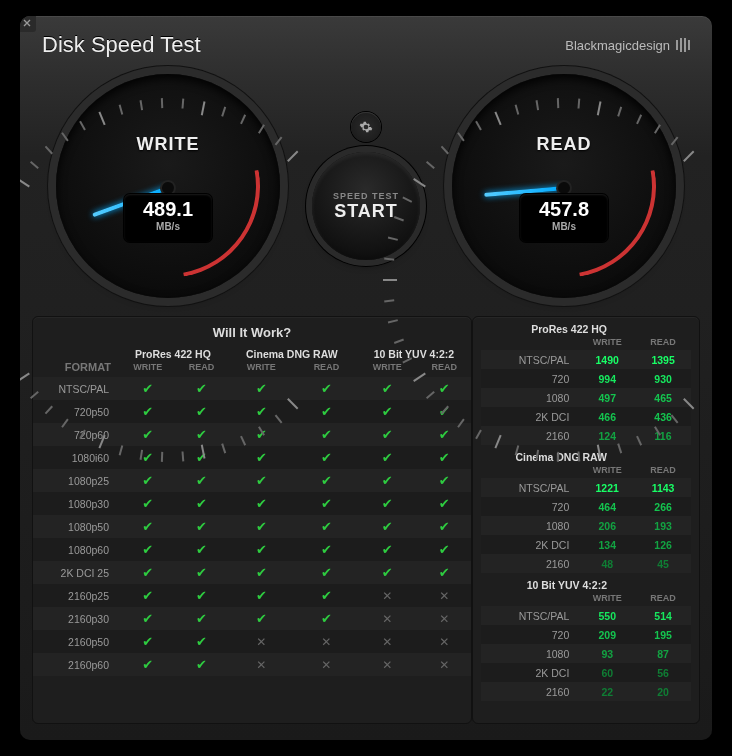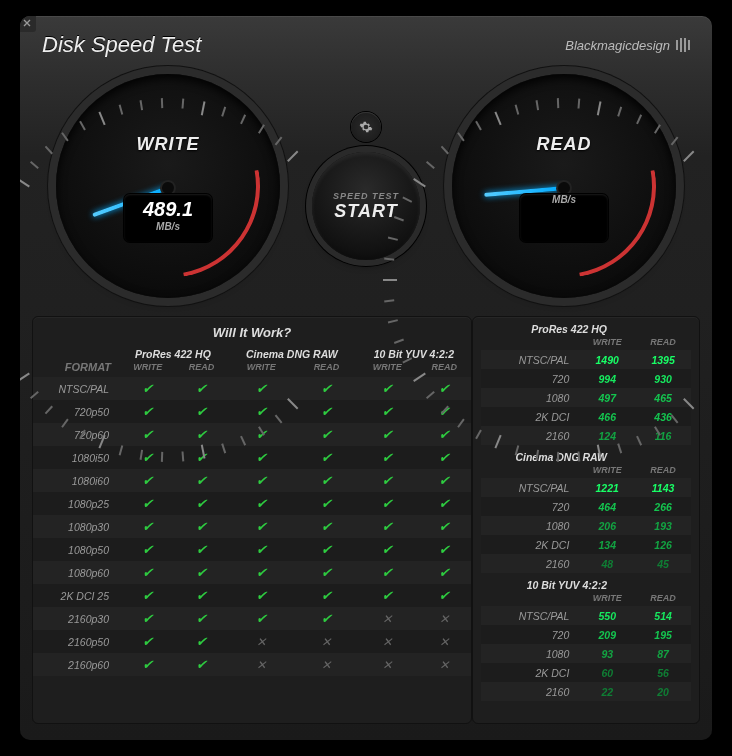--- a/index.html
+++ b/index.html
@@ -14,21 +14,20 @@
   }
   .app {
     width: 692px;
     height: 724px;
     background: linear-gradient(#3a3a3a 0%, #2e2e2e 60px, #222 140px, #1a1a1a 100%);
     border-radius: 10px;
     box-shadow: 0 0 0 1px rgba(0,0,0,.6), inset 0 1px 0 rgba(255,255,255,.08);
     position: relative;
     overflow: hidden;
     color: #ccc;
-    font-style: italic;
   }
   .close-btn {
     position: absolute; top: -2px; left: -2px;
     width: 18px; height: 18px; border-radius: 3px;
     background: #2a2a2a; color: #999; font-size: 11px;
     display: flex; align-items: center; justify-content: center;
     cursor: pointer;
   }
   .header {
     display: flex; justify-content: space-between; align-items: center;
@@ -301,20 +300,21 @@
             <span style="transform: rotate(378deg) translateY(-88px);"></span>
             <span style="transform: rotate(384.75deg) translateY(-88px);"></span>
             <span style="transform: rotate(391.5deg) translateY(-88px);"></span>
             <span style="transform: rotate(398.25deg) translateY(-88px);"></span>
             <span class="major" style="transform: rotate(405deg) translateY(-88px);"></span>
           </div>
         <div class="red-arc"></div>
         <div class="gauge-label">READ</div>
         <div class="needle cap" id="needle-r" style="transform: rotate(175deg);"></div>
         <div class="gauge-val">
+          <div class="gauge-num">457.8</div>
           <div class="gauge-unit">MB/s</div>
         </div>
       </div>
     </div>
   </div>
 
   <div class="panels">
     <div class="panel panel-left">
       <div class="panel-title">Will It Work?</div>
       <table class="wtable">
@@ -357,29 +357,20 @@
             <tr>
               <td class="fmt">720p60</td>
               <td><span class="check">✔</span></td>
               <td><span class="check">✔</span></td>
               <td><span class="check">✔</span></td>
               <td><span class="check">✔</span></td>
               <td><span class="check">✔</span></td>
               <td><span class="check">✔</span></td>
             </tr>
             <tr>
-              <td class="fmt">1080i50</td>
-              <td><span class="check">✔</span></td>
-              <td><span class="check">✔</span></td>
-              <td><span class="check">✔</span></td>
-              <td><span class="check">✔</span></td>
-              <td><span class="check">✔</span></td>
-              <td><span class="check">✔</span></td>
-            </tr>
-            <tr>
               <td class="fmt">1080i60</td>
               <td><span class="check">✔</span></td>
               <td><span class="check">✔</span></td>
               <td><span class="check">✔</span></td>
               <td><span class="check">✔</span></td>
               <td><span class="check">✔</span></td>
               <td><span class="check">✔</span></td>
             </tr>
             <tr>
               <td class="fmt">1080p25</td>
@@ -418,20 +409,29 @@
               <td><span class="check">✔</span></td>
             </tr>
             <tr>
               <td class="fmt">2K DCI 25</td>
               <td><span class="check">✔</span></td>
               <td><span class="check">✔</span></td>
               <td><span class="check">✔</span></td>
               <td><span class="check">✔</span></td>
               <td><span class="check">✔</span></td>
               <td><span class="check">✔</span></td>
+            </tr>
+            <tr>
+              <td class="fmt">2160p25</td>
+              <td><span class="check">✔</span></td>
+              <td><span class="check">✔</span></td>
+              <td><span class="check">✔</span></td>
+              <td><span class="check">✔</span></td>
+              <td><span class="cross">✕</span></td>
+              <td><span class="cross">✕</span></td>
             </tr>
             <tr>
               <td class="fmt">2160p30</td>
               <td><span class="check">✔</span></td>
               <td><span class="check">✔</span></td>
               <td><span class="check">✔</span></td>
               <td><span class="check">✔</span></td>
               <td><span class="cross">✕</span></td>
               <td><span class="cross">✕</span></td>
             </tr>

